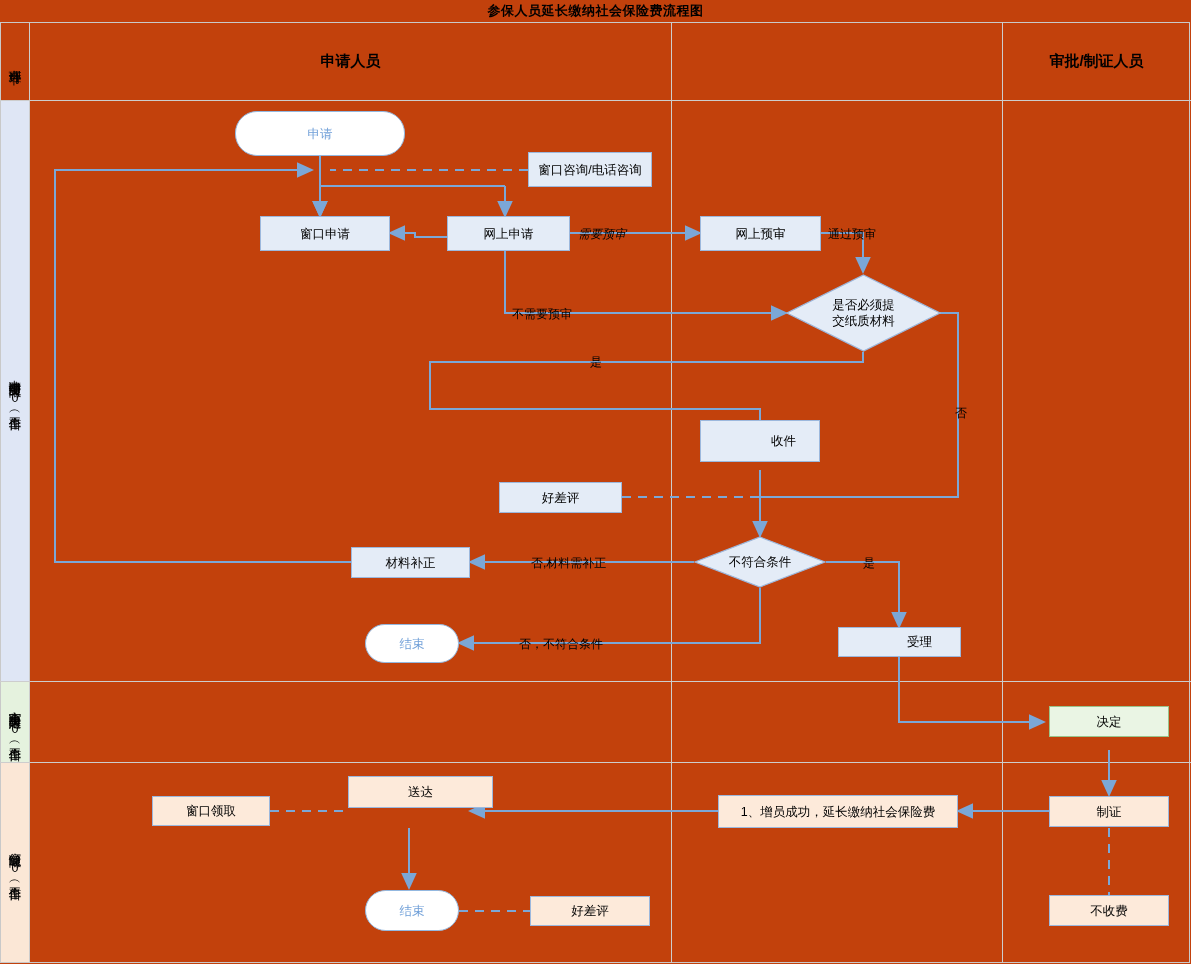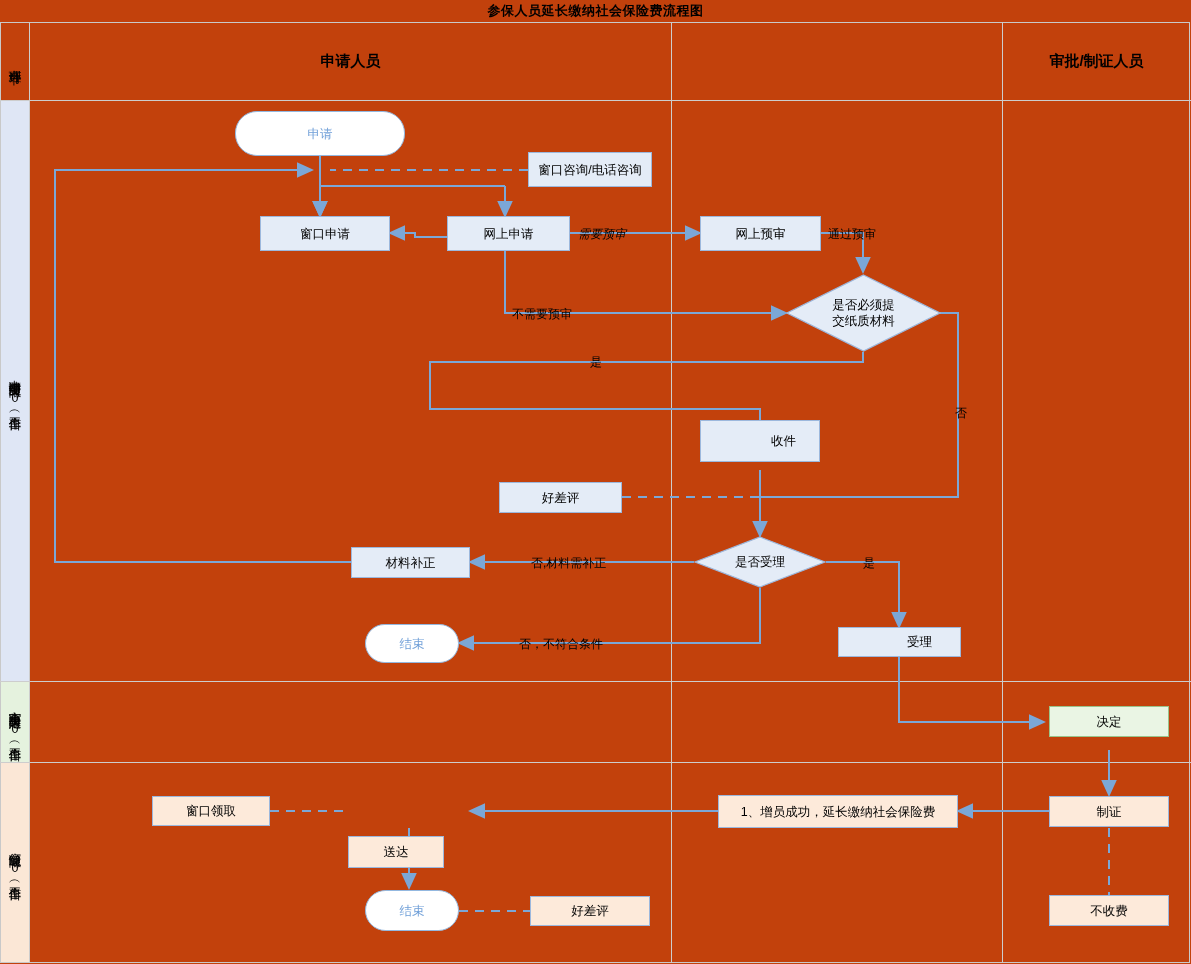--- a/index.html
+++ b/index.html
@@ -182,21 +182,21 @@
 
   <div class="node rect-blue" style="left:499px;top:482px;width:123px;height:31px;">
     <span>好差评</span>
   </div>
 
   <div class="diamond" style="left:694px;top:536px;width:132px;height:52px;">
     <svg width="132" height="52" viewBox="0 0 132 52">
         <polygon points="66,1 131,26 66,51 1,26" fill="#e4ecf7" stroke="#9cb8dd" stroke-width="1.2"></polygon>
       </svg>
     <div class="dtext">
-        <span>是否受理</span>
+        <span>不符合条件</span>
       </div>
   </div>
 
   <div class="node rect-blue" style="left:351px;top:547px;width:119px;height:31px;">
     <span>材料补正</span>
   </div>
 
   <div class="node term" style="left:365px;top:624px;width:94px;height:39px;">
     <span>结束</span>
   </div>
@@ -218,21 +218,21 @@
   </div>
 
   <div class="node rect-peach" style="left:718px;top:795px;width:240px;height:33px;">
     <span>1、增员成功，延长缴纳社会保险费</span>
   </div>
 
   <div class="node rect-peach" style="left:152px;top:796px;width:118px;height:30px;">
     <span>窗口领取</span>
   </div>
 
-  <div class="node rect-peach" style="left:348px;top:836px;width:96px;height:32px;">
+  <div class="node rect-peach" style="left:348px;top:776px;width:145px;height:32px;">
     <span>送达</span>
   </div>
 
   <div class="node term" style="left:365px;top:890px;width:94px;height:41px;">
     <span>结束</span>
   </div>
 
   <div class="node rect-peach" style="left:530px;top:896px;width:120px;height:30px;">
     <span>好差评</span>
   </div>

